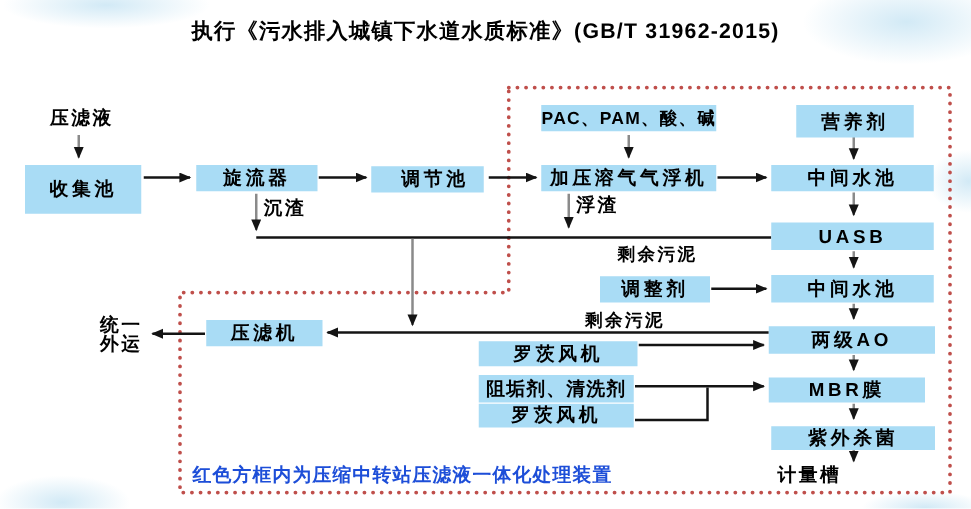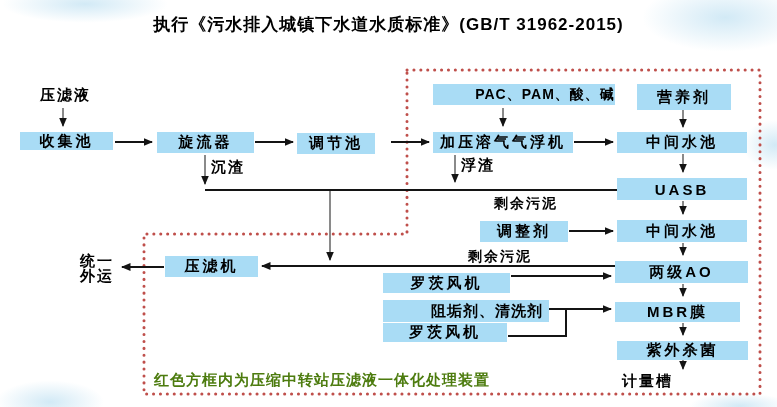--- a/index.html
+++ b/index.html
@@ -14,29 +14,29 @@
   .title{
     position:absolute;top:13px;left:0;width:777px;text-align:center;
     font-size:17px;font-weight:bold;letter-spacing:1px;white-space:nowrap;
   }
   svg.wires{position:absolute;left:0;top:0;}
   .box{
     position:absolute;background:#a9dcf5;
     display:flex;align-items:center;justify-content:center;
     font-size:15px;font-weight:bold;letter-spacing:3px;white-space:nowrap;
   }
-  .box.tight{letter-spacing:1px;font-size:14px;padding-left:42px;}
+  .box.tight{letter-spacing:1px;font-size:14px;}
   .lbl{
     position:absolute;font-size:15px;font-weight:bold;letter-spacing:2px;
     white-space:nowrap;line-height:15px;
   }
   .lbl.small{font-size:14px;}
   .rednote{
     position:absolute;left:154px;top:371px;
-    font-size:15px;font-weight:bold;letter-spacing:1px;color:#4d7c0f;white-space:nowrap;
+    font-size:15px;font-weight:bold;letter-spacing:1px;color:#1d4ed8;white-space:nowrap;
   }
 </style>
 </head>
 <body>
 
 <div class="stage">
 
   <div>
     <div class="blob" style="left:-30px;top:-22px;width:230px;height:52px;"></div>
     <div class="blob" style="left:610px;top:-30px;width:230px;height:95px;"></div>
@@ -79,23 +79,23 @@
       <line x1="683" y1="243" x2="683" y2="255" marker-end="url(#ah)"></line>
       <line x1="683" y1="284" x2="683" y2="296" marker-end="url(#ah)"></line>
       <line x1="683" y1="323" x2="683" y2="335" marker-end="url(#ah)"></line>
       <line x1="683" y1="360" x2="683" y2="369" marker-end="url(#ah)"></line>
       <line x1="205" y1="155" x2="205" y2="184" marker-end="url(#ah)"></line>
       <line x1="455" y1="155" x2="455" y2="182" marker-end="url(#ah)"></line>
       <line x1="330" y1="191" x2="330" y2="260" marker-end="url(#ah)"></line>
     </g>
   </svg>
 
-  <div class="box" style="left:20px;top:132px;width:93px;height:18px;">收集池</div>
+  <div class="box" style="left:20px;top:132px;width:93px;height:39px;">收集池</div>
   <div class="box" style="left:157px;top:132px;width:97px;height:21px;">旋流器</div>
-  <div class="box" style="left:297px;top:133px;width:78px;height:21px;">调节池</div>
+  <div class="box" style="left:297px;top:133px;width:78px;height:21px;padding-left:12px;">调节池</div>
   <div class="box tight" style="left:433px;top:84px;width:140px;height:21px;">PAC、PAM、酸、碱</div>
   <div class="box" style="left:433px;top:132px;width:140px;height:21px;">加压溶气气浮机</div>
   <div class="box" style="left:637px;top:84px;width:94px;height:26px;">营养剂</div>
   <div class="box" style="left:617px;top:132px;width:130px;height:21px;">中间水池</div>
   <div class="box" style="left:480px;top:221px;width:88px;height:21px;">调整剂</div>
   <div class="box" style="left:617px;top:178px;width:130px;height:22px;">UASB</div>
   <div class="box" style="left:617px;top:220px;width:130px;height:22px;">中间水池</div>
   <div class="box" style="left:615px;top:261px;width:133px;height:22px;">两级AO</div>
   <div class="box" style="left:165px;top:256px;width:93px;height:21px;">压滤机</div>
   <div class="box" style="left:383px;top:273px;width:127px;height:20px;">罗茨风机</div>

